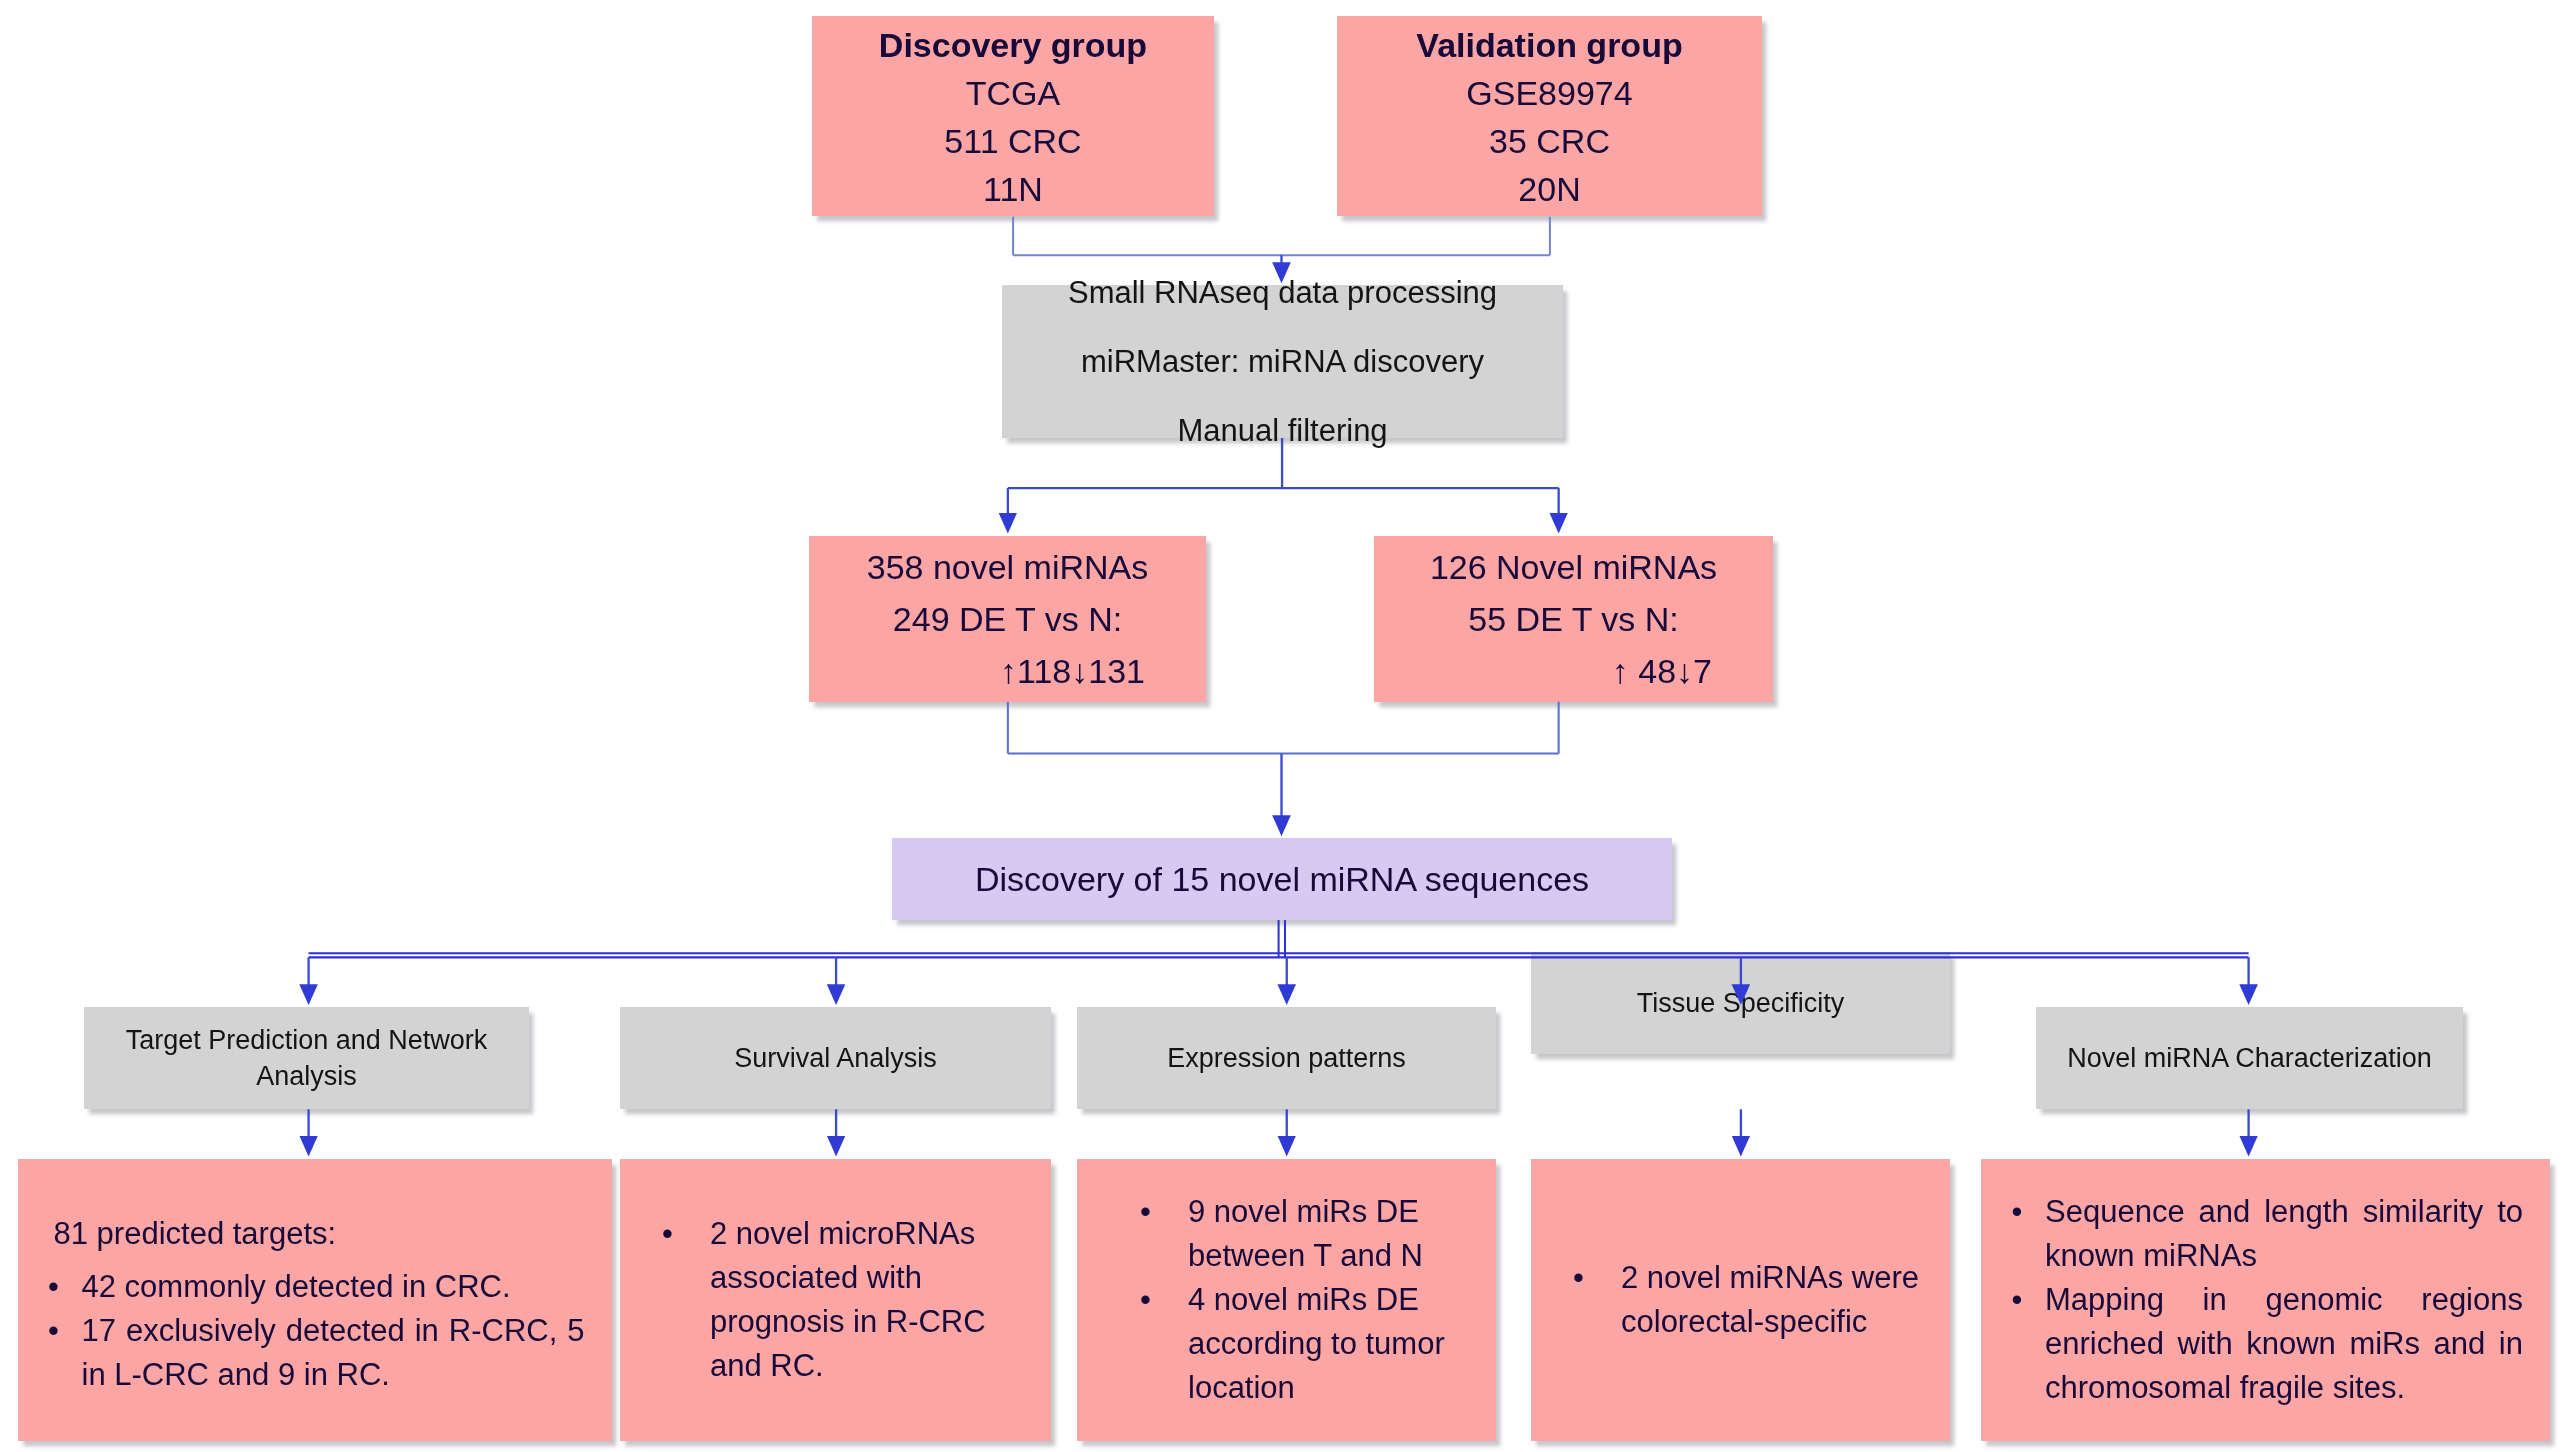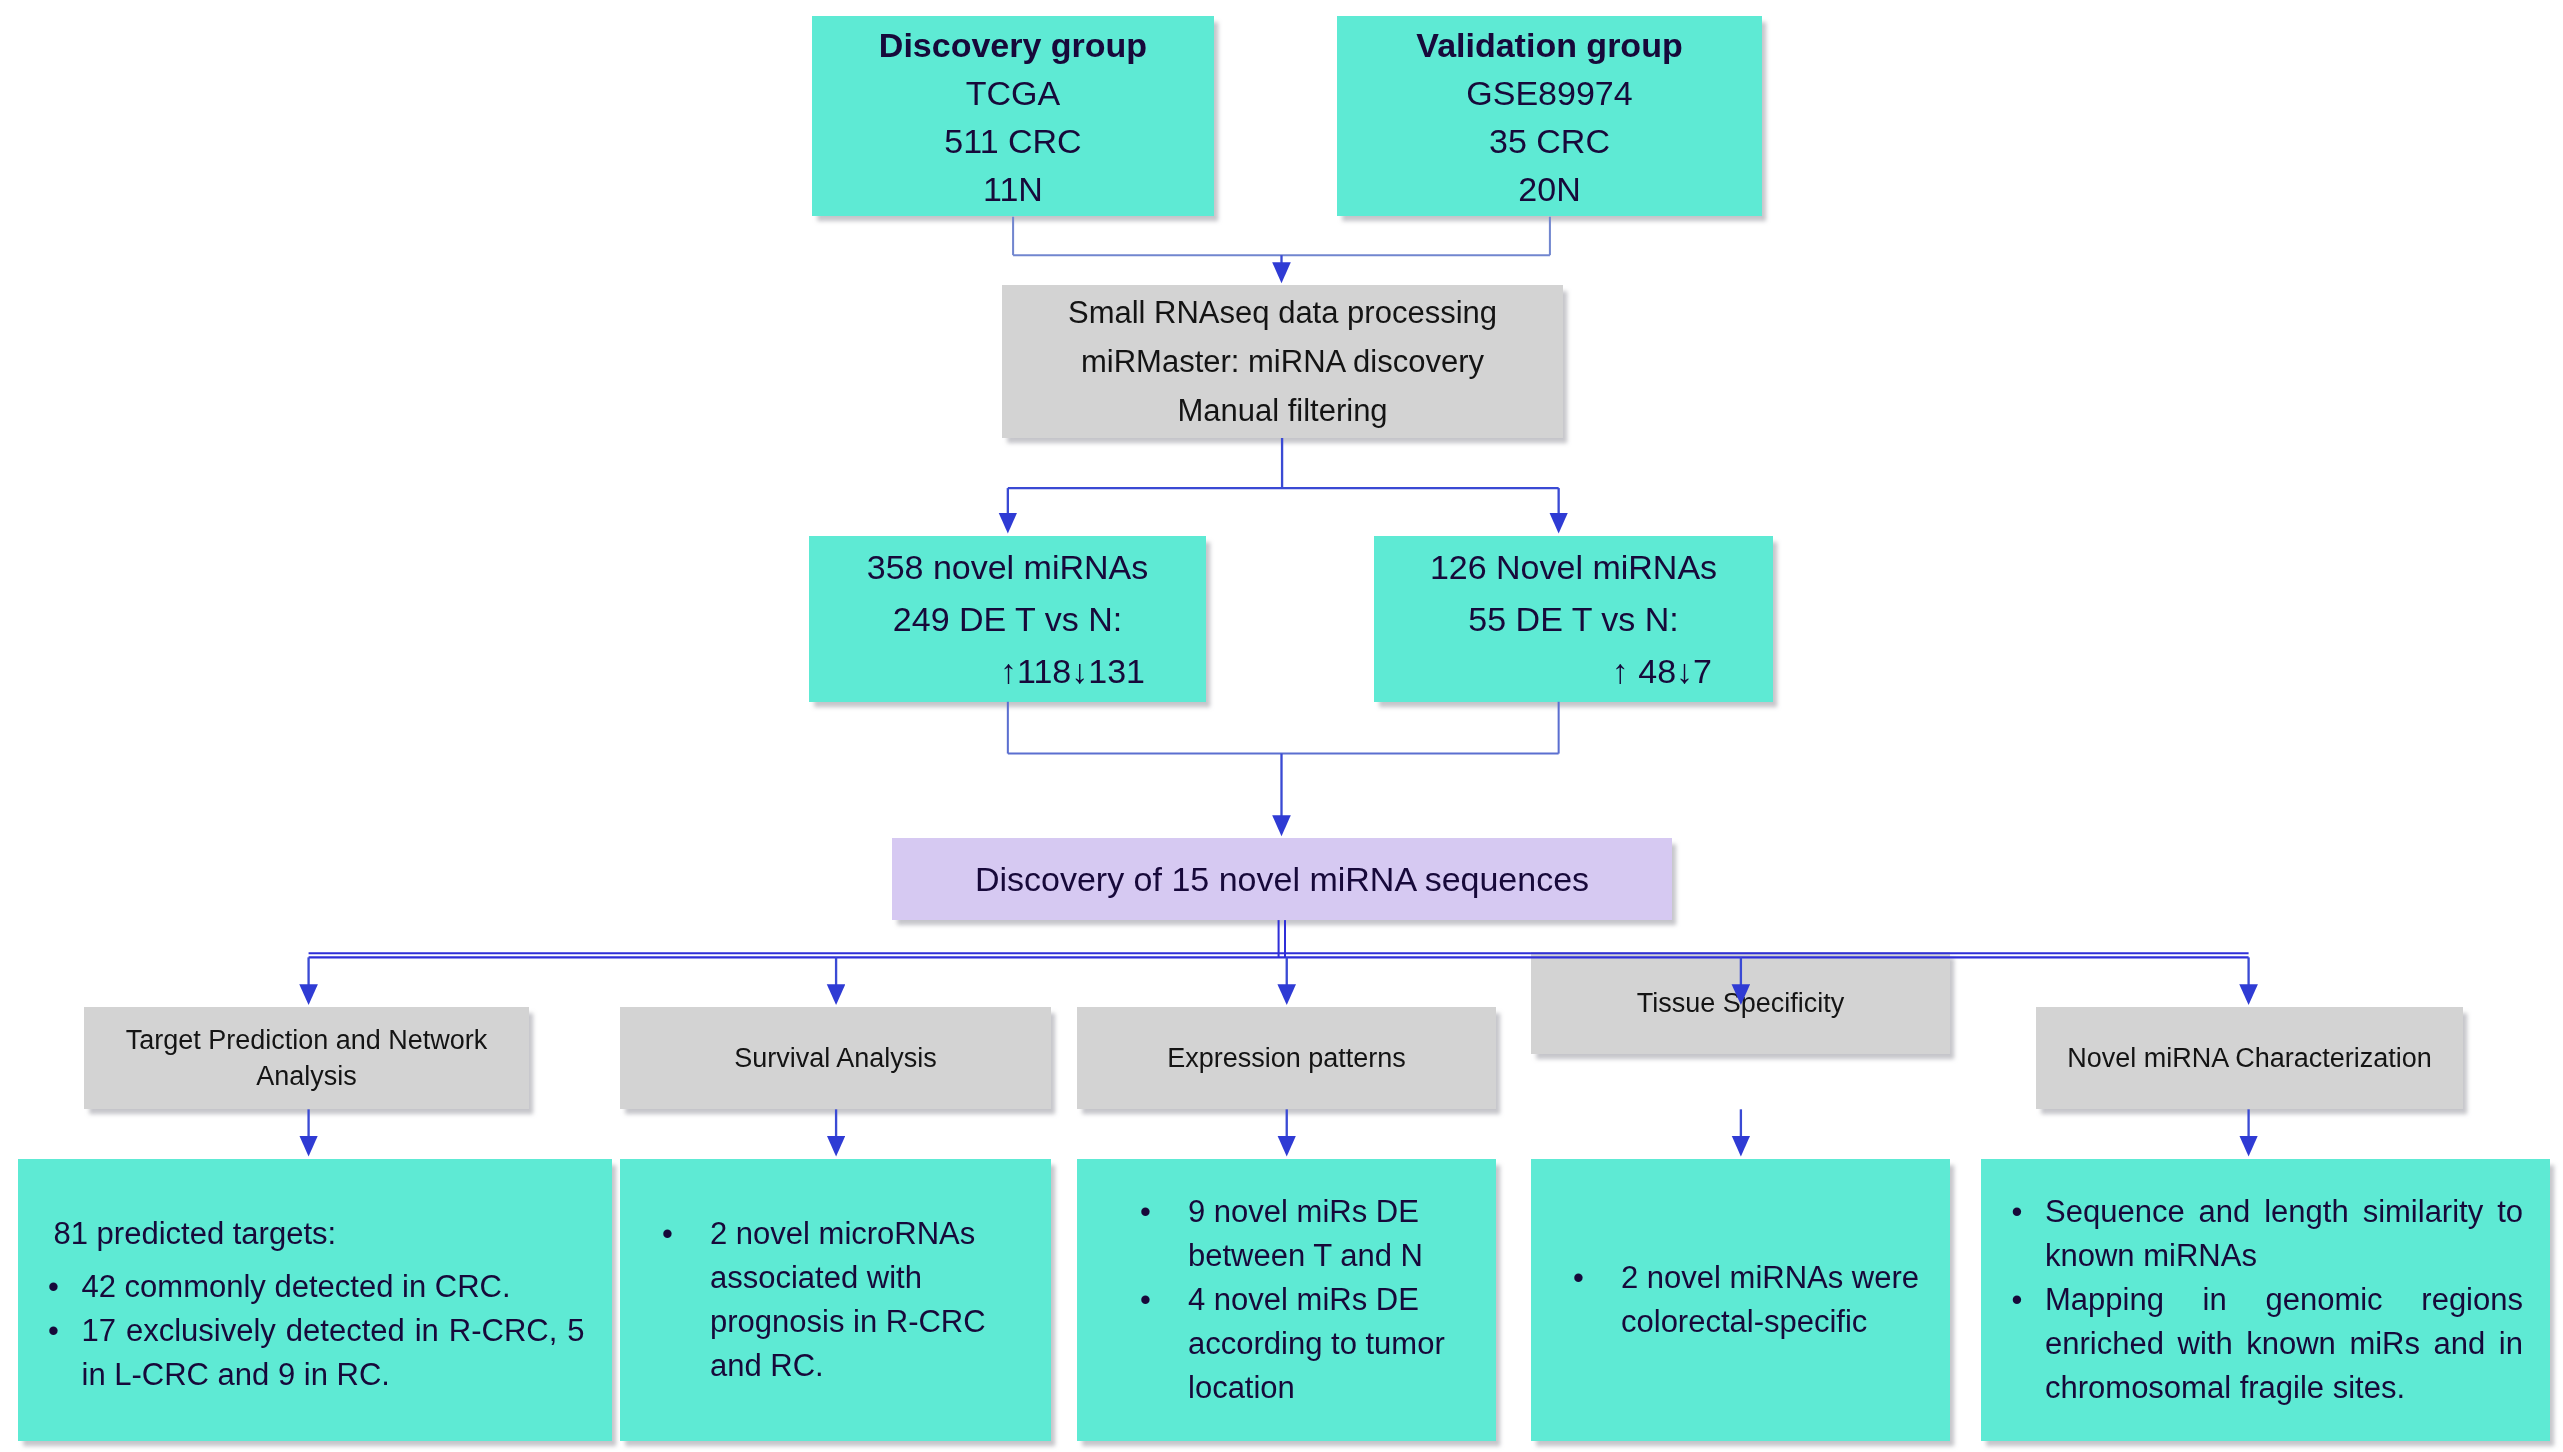--- a/index.html
+++ b/index.html
@@ -14,21 +14,21 @@
   .box {
     position: absolute;
     box-sizing: border-box;
     display: flex;
     flex-direction: column;
     justify-content: center;
     align-items: center;
     text-align: center;
   }
   .purple {
-    background: #5eead4;
+    background: #fca5a5;
     color: #17093a;
     box-shadow: 5.2px 6.4px 4.1px rgba(150,150,158,0.55);
   }
   .light-purple {
     background: #d6c9f2;
     color: #17093a;
     box-shadow: 5.2px 6.4px 4.1px rgba(150,150,158,0.55);
   }
   .gray {
     background: #d3d3d3;
@@ -149,21 +149,21 @@
     <div>11N</div>
   </div>
 
   <div class="box purple src-box" style="left:1337px; top:16.3px; width:425px; height:200px;">
     <div class="title">Validation group</div>
     <div>GSE89974</div>
     <div>35 CRC</div>
     <div>20N</div>
   </div>
 
-  <div class="box gray proc-box" style="left:1002px; top:285px; width:561px; height:153px;">
+  <div class="box gray proc-box" style="left:1002px; top:285px; width:561px; height:153px;gap:20px;">
     <div>Small RNAseq data processing</div>
     <div>miRMaster: miRNA discovery</div>
     <div>Manual filtering</div>
   </div>
 
   <div class="box purple count-box" style="left:809px; top:536px; width:397px; height:166px;">
     <div>358 novel miRNAs</div>
     <div>249 DE T vs N:</div>
     <div class="updown">
       <span>↑118</span>

